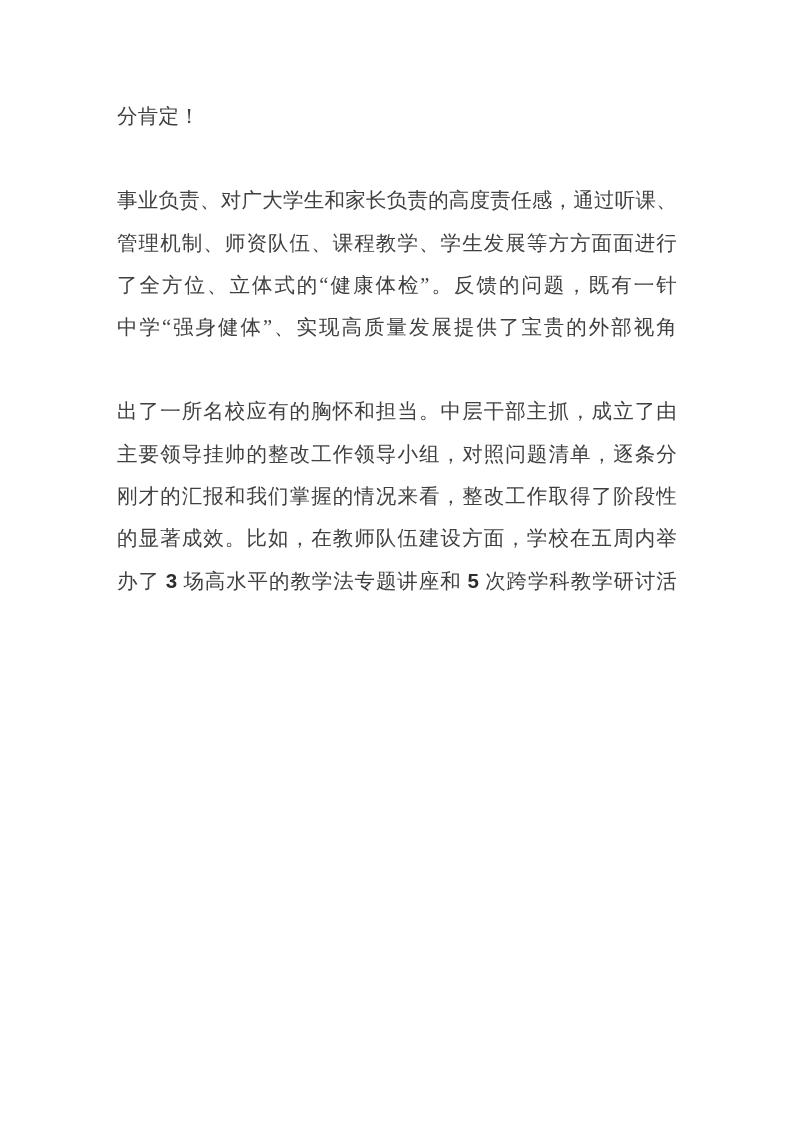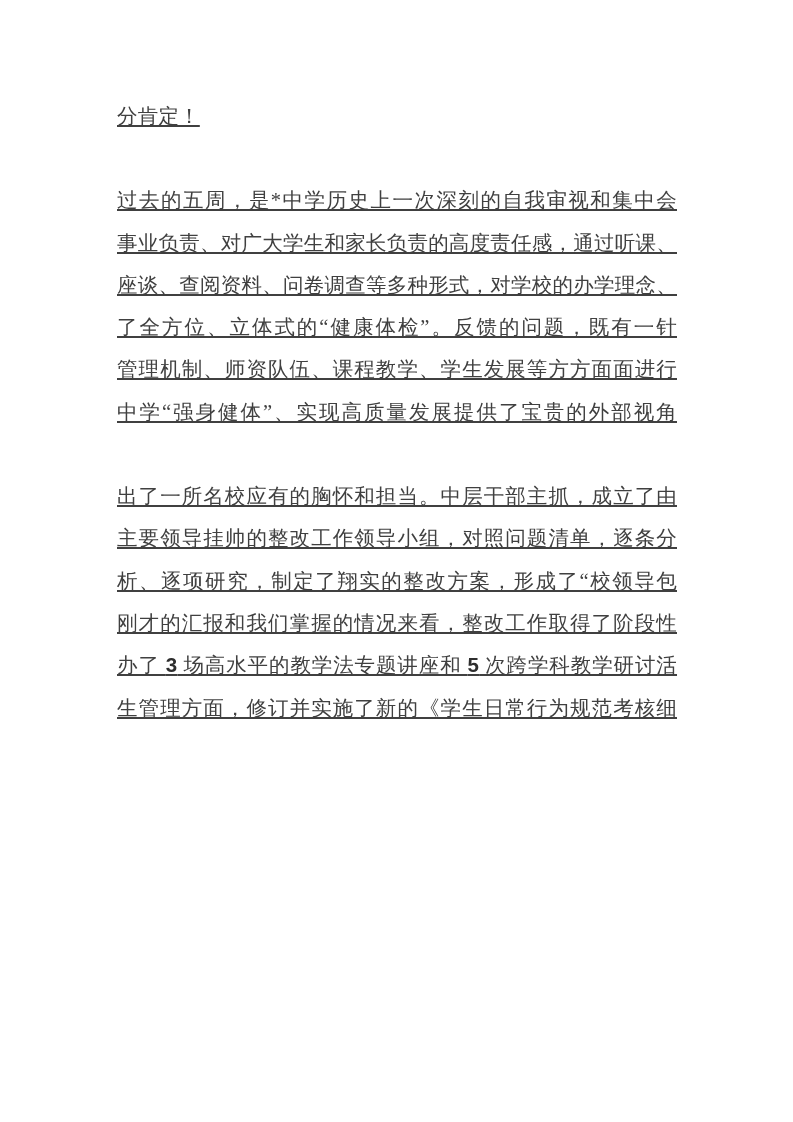--- a/index.html
+++ b/index.html
@@ -26,21 +26,20 @@
   }
   .line {
     font-family: "Liberation Serif", "DejaVu Serif", serif;
     font-size: 20.5px;
     line-height: 42.3px;
     color: var(--ink);
     text-align: justify;
     text-align-last: justify;
     letter-spacing: 0.2px;
     white-space: normal;
-    text-decoration: underline;
   }
   .line.para-end {
     text-align: left;
     text-align-last: left;
   }
   .num {
     font-family: "Liberation Sans", "DejaVu Sans", sans-serif;
     font-weight: 600;
     color: var(--num-ink);
   }
@@ -48,30 +47,27 @@
 </head>
 <body>
 
 <div class="page">
 
   <div class="paragraph">
     <div class="line para-end">分肯定！</div>
   </div>
 
   <div class="paragraph">
-    <div class="line">过去的五周，是*中学历史上一次深刻的自我审视和集中会</div>
     <div class="line">事业负责、对广大学生和家长负责的高度责任感，通过听课、</div>
-    <div class="line">座谈、查阅资料、问卷调查等多种形式，对学校的办学理念、</div>
+    <div class="line">管理机制、师资队伍、课程教学、学生发展等方方面面进行</div>
     <div class="line">了全方位、立体式的“健康体检”。反馈的问题，既有一针</div>
-    <div class="line">管理机制、师资队伍、课程教学、学生发展等方方面面进行</div>
     <div class="line">中学“强身健体”、实现高质量发展提供了宝贵的外部视角</div>
   </div>
 
   <div class="paragraph">
     <div class="line">出了一所名校应有的胸怀和担当。中层干部主抓，成立了由</div>
     <div class="line">主要领导挂帅的整改工作领导小组，对照问题清单，逐条分</div>
-    <div class="line">析、逐项研究，制定了翔实的整改方案，形成了“校领导包</div>
     <div class="line">刚才的汇报和我们掌握的情况来看，整改工作取得了阶段性</div>
+    <div class="line">的显著成效。比如，在教师队伍建设方面，学校在五周内举</div>
     <div class="line">办了 <span class="num">3</span> 场高水平的教学法专题讲座和 <span class="num">5</span> 次跨学科教学研讨活</div>
-    <div class="line">生管理方面，修订并实施了新的《学生日常行为规范考核细</div>
   </div>
 
 </div>
 
 </body></html>

